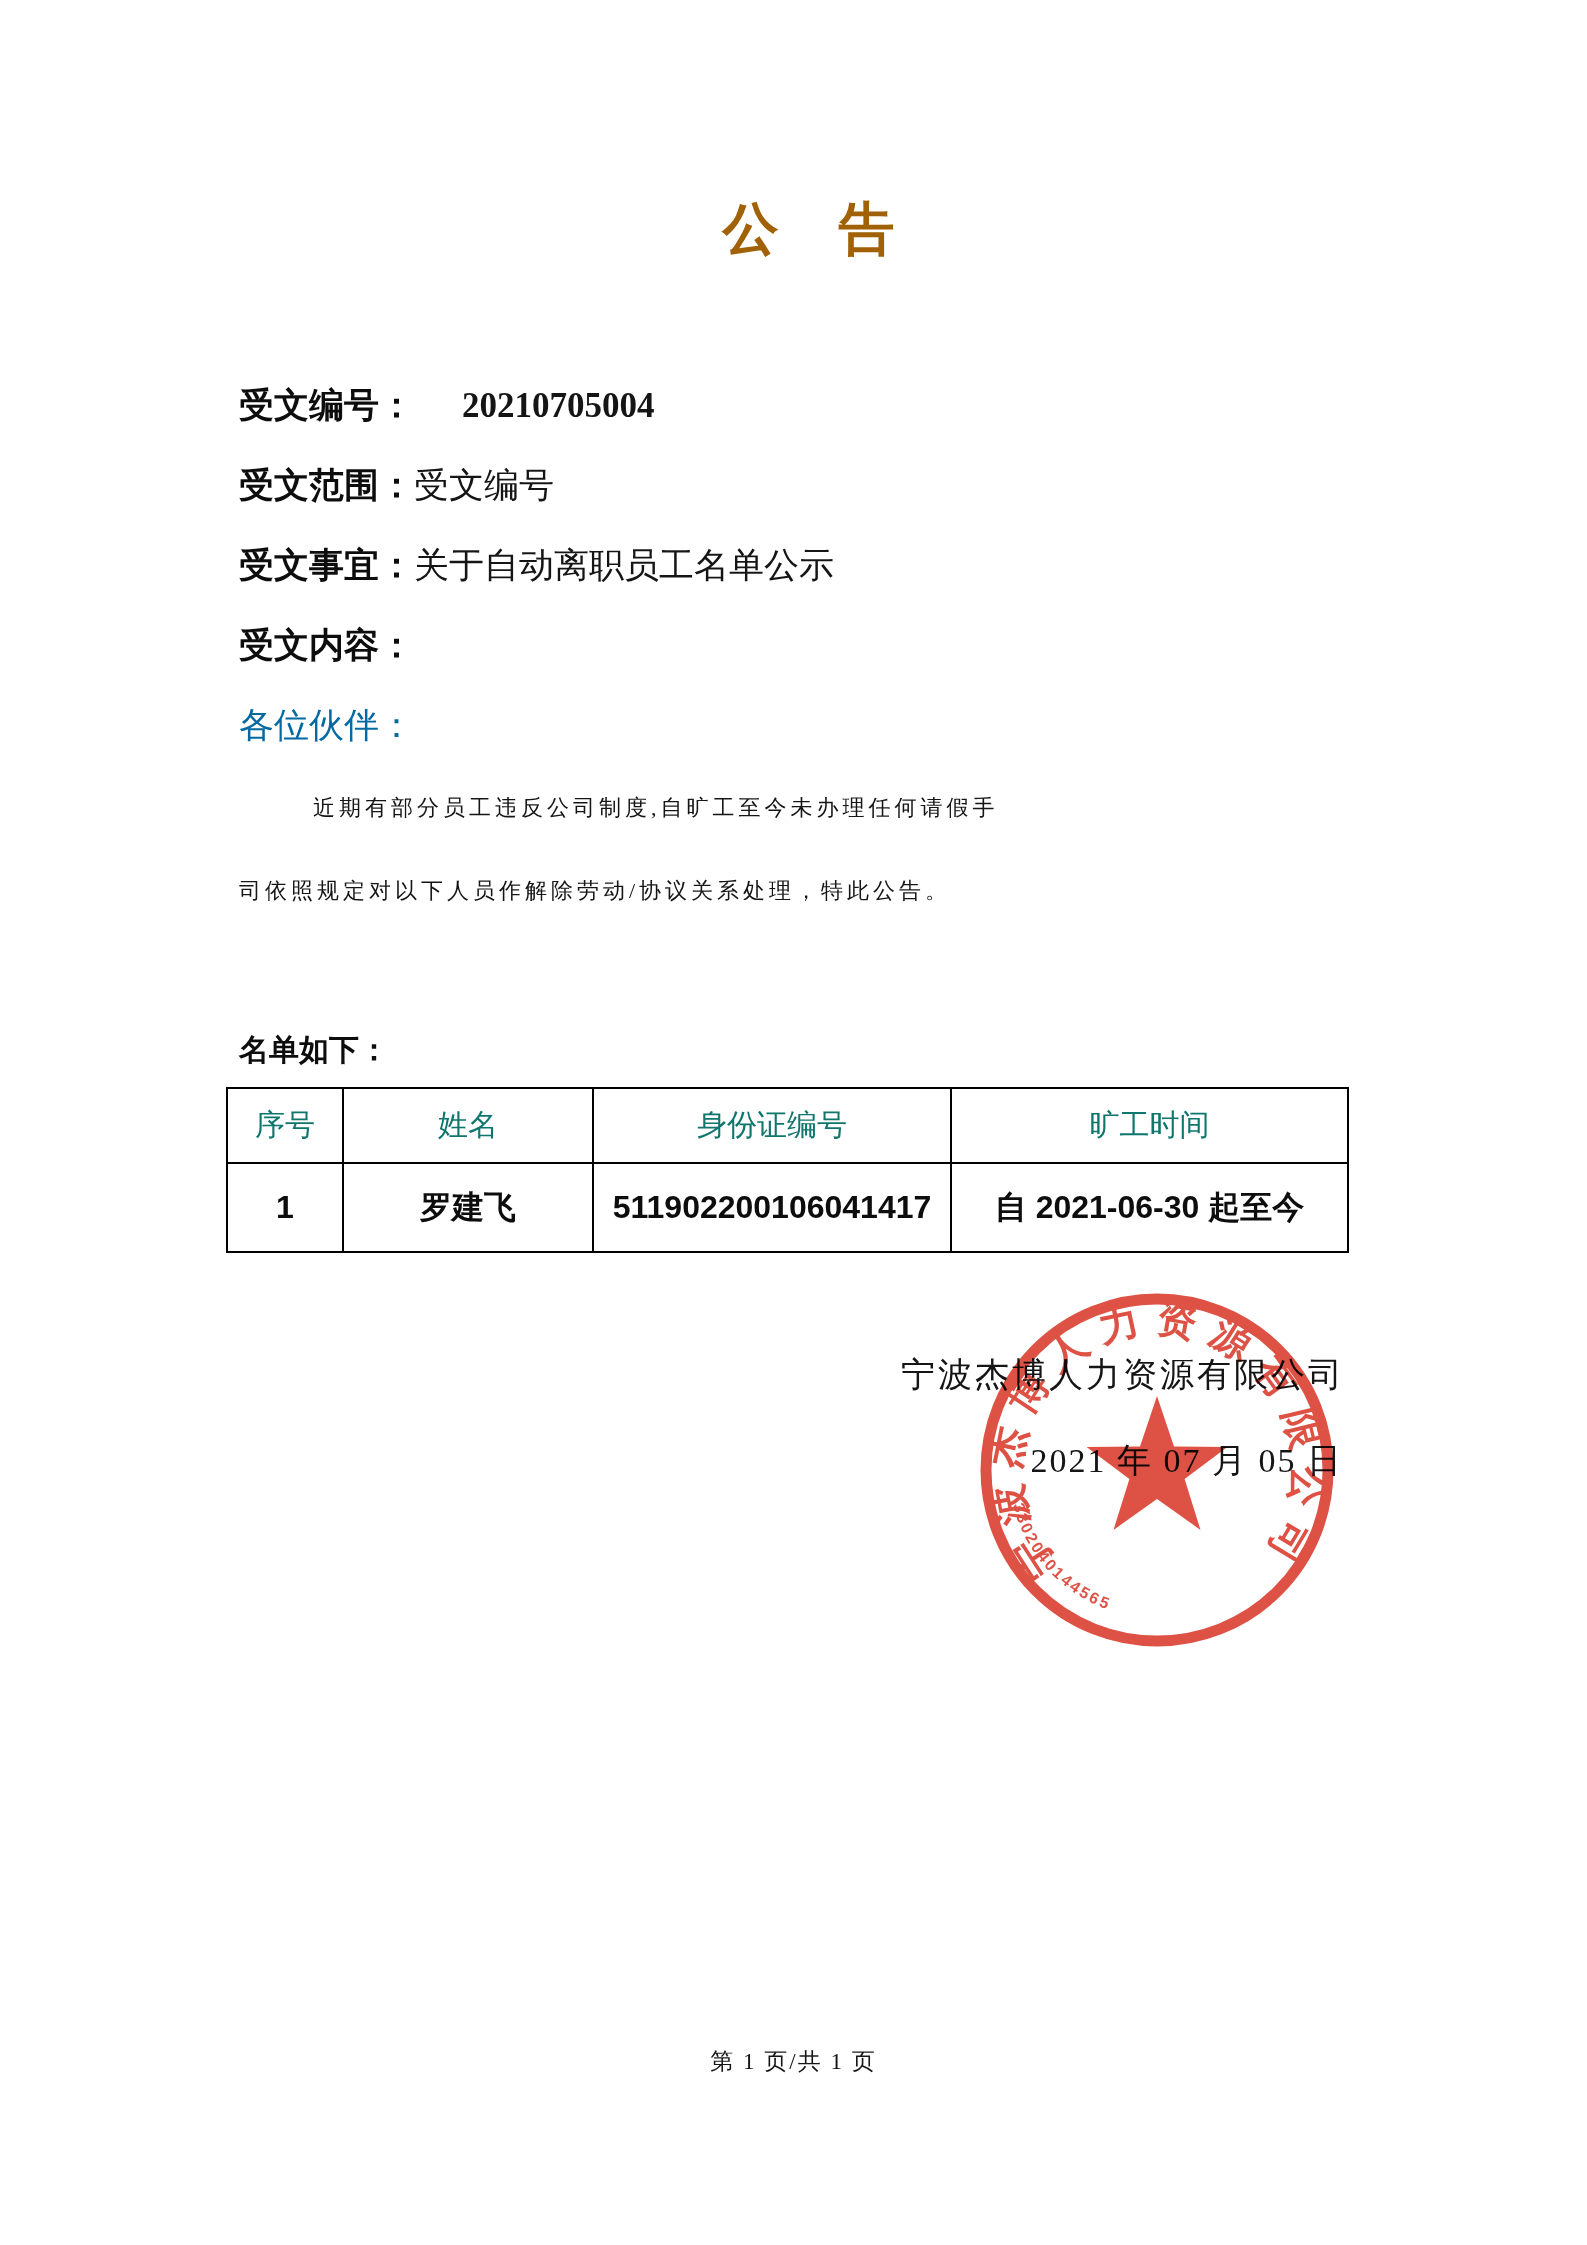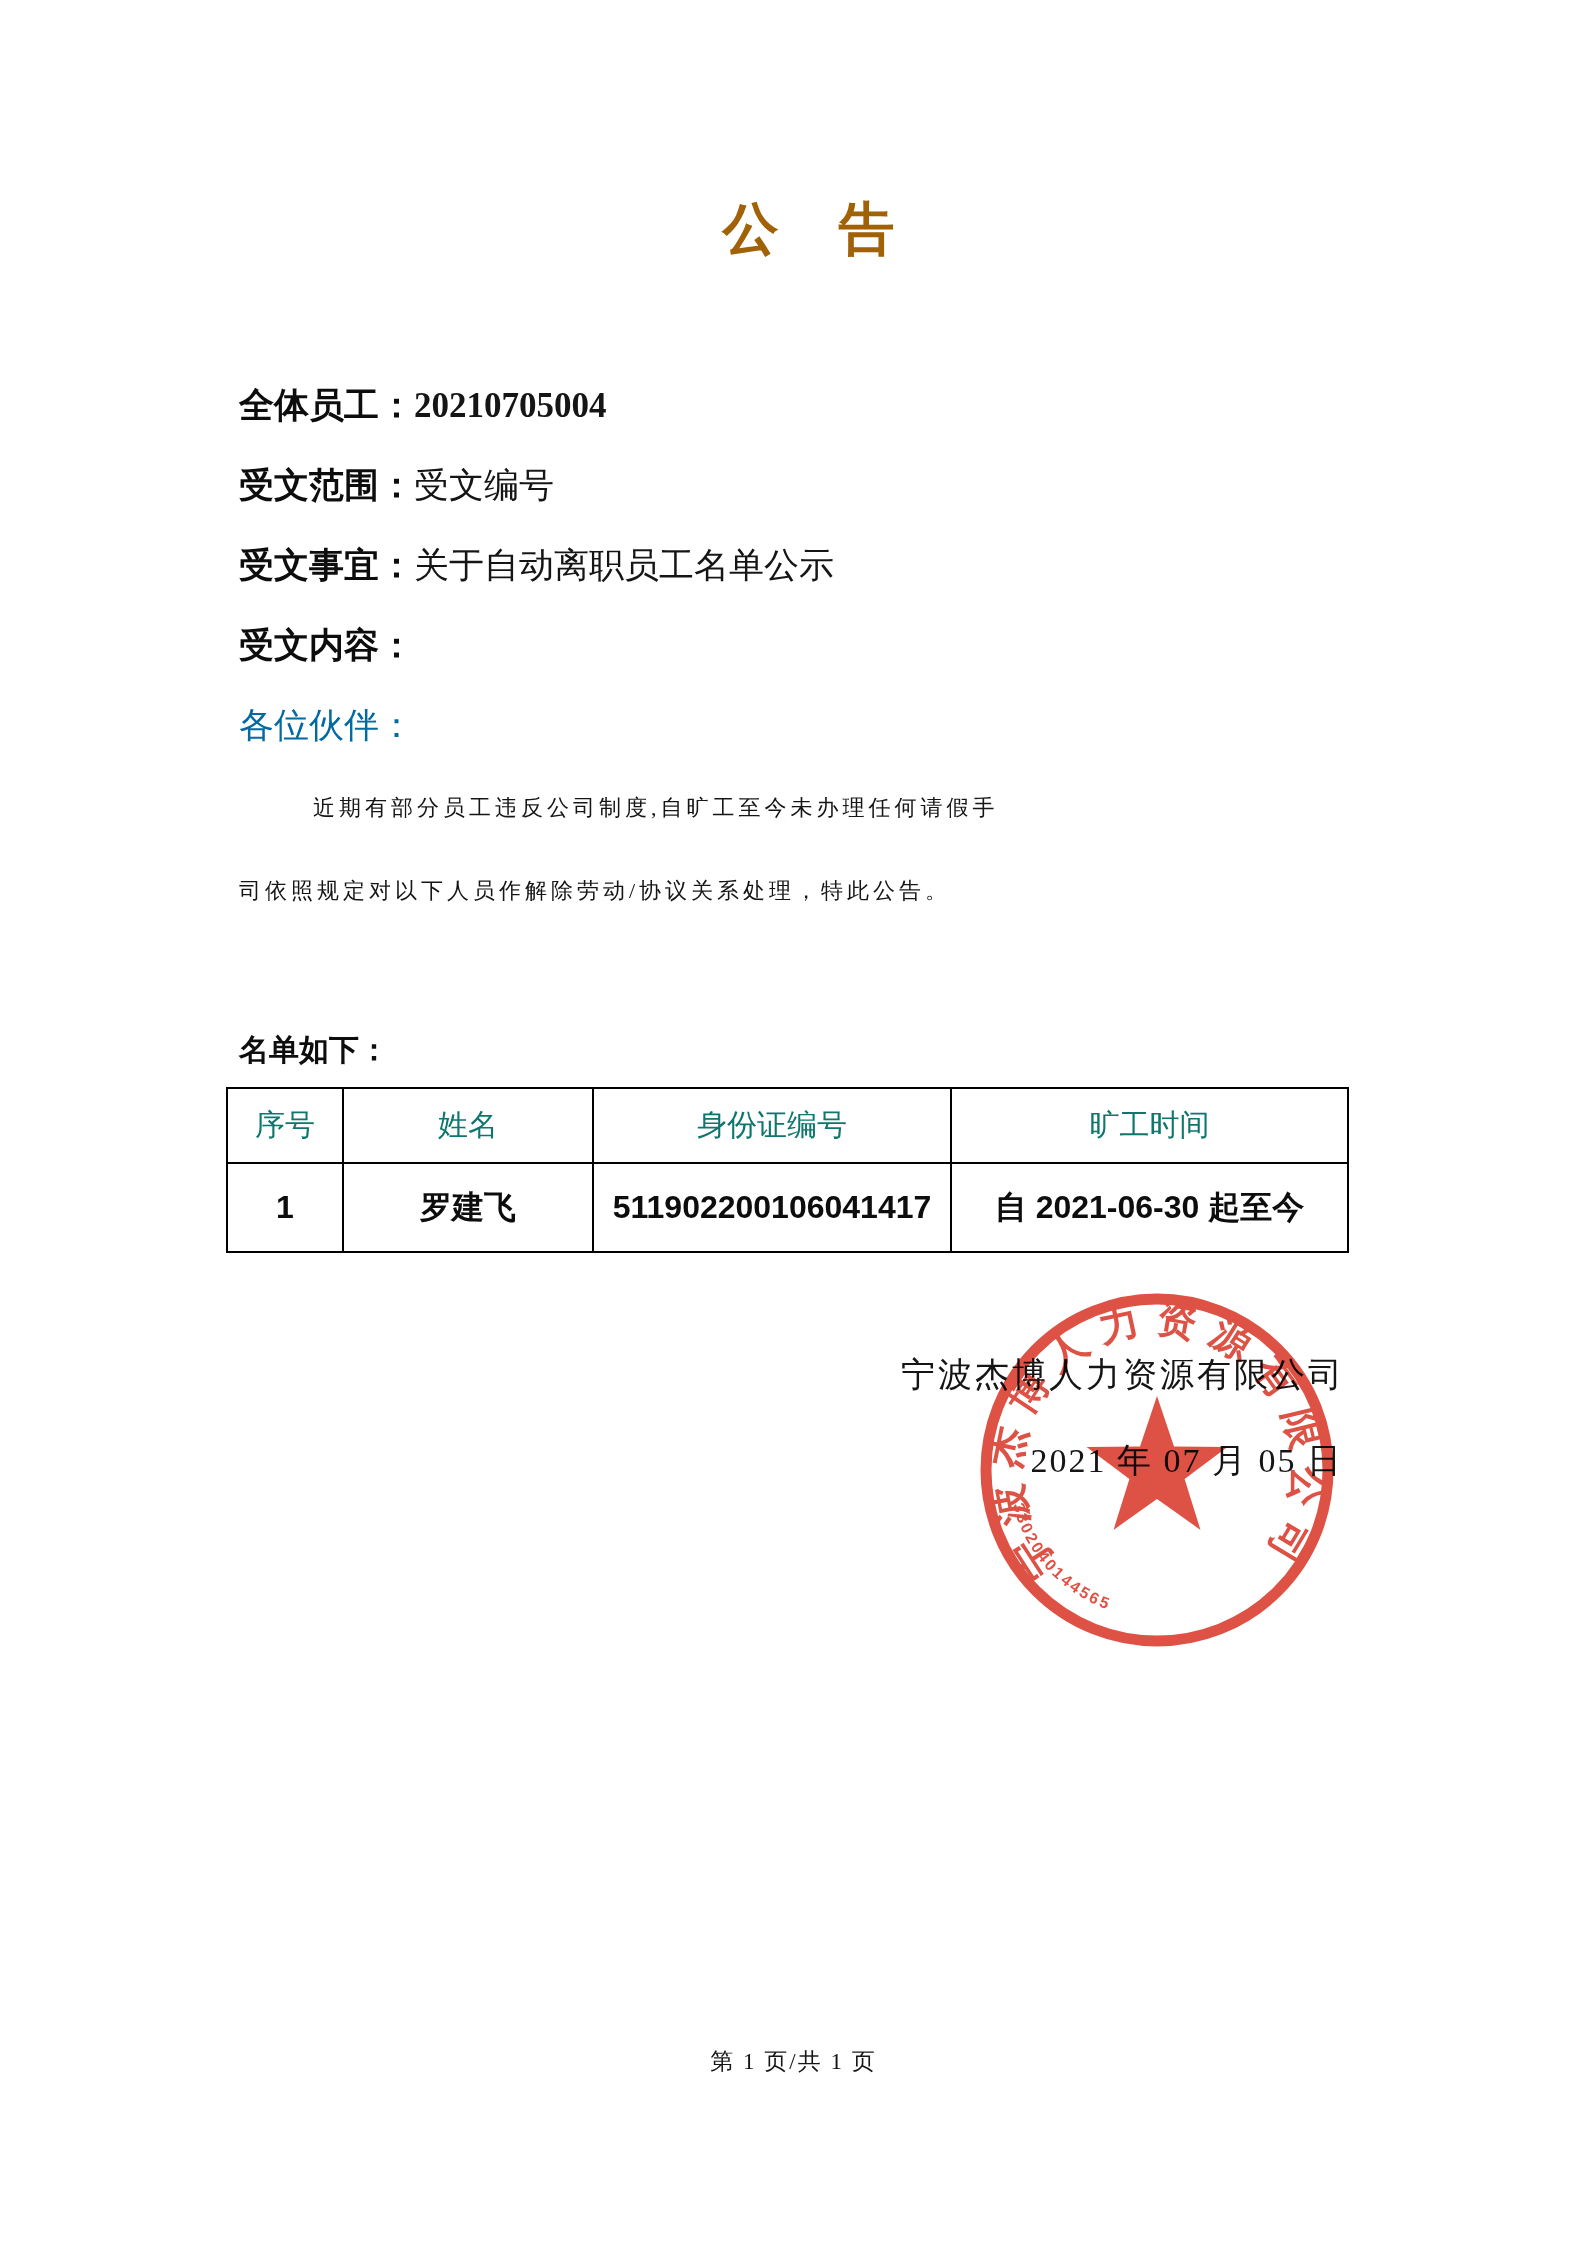--- a/index.html
+++ b/index.html
@@ -23,21 +23,21 @@
 
   .fields{
     position:absolute;top:366px;left:239px;width:1110px;
   }
   .field-line{
     height:80px;line-height:80px;
     font-size:35px;white-space:nowrap;
   }
   .field-label{font-weight:bold;color:#0d0d0d;}
   .field-value{font-weight:normal;color:#151515;}
-  .field-value.bold{font-weight:bold;}
+  .field-value.bold{font-weight:bold;margin-left:48px;}
   .salutation{height:80px;line-height:80px;font-size:35px;color:#0369a1;}
 
   .body-par{
     position:absolute;top:766px;left:239px;width:1110px;
     font-size:22px;color:#151515;
   }
   .body-line{
     height:83px;line-height:83px;
     letter-spacing:4px;white-space:nowrap;
   }
@@ -83,21 +83,21 @@
 </style>
 </head>
 <body>
 
 <div class="page">
 
   <div class="doc-title">公　告</div>
 
   <div class="fields">
     <div class="field-line">
-      <span class="field-label">全体员工：</span><span class="field-value bold">20210705004</span>
+      <span class="field-label">受文编号：</span><span class="field-value bold">20210705004</span>
     </div>
     <div class="field-line">
       <span class="field-label">受文范围：</span><span class="field-value">受文编号</span>
     </div>
     <div class="field-line">
       <span class="field-label">受文事宜：</span><span class="field-value">关于自动离职员工名单公示</span>
     </div>
     <div class="field-line">
       <span class="field-label">受文内容：</span><span class="field-value"></span>
     </div>

